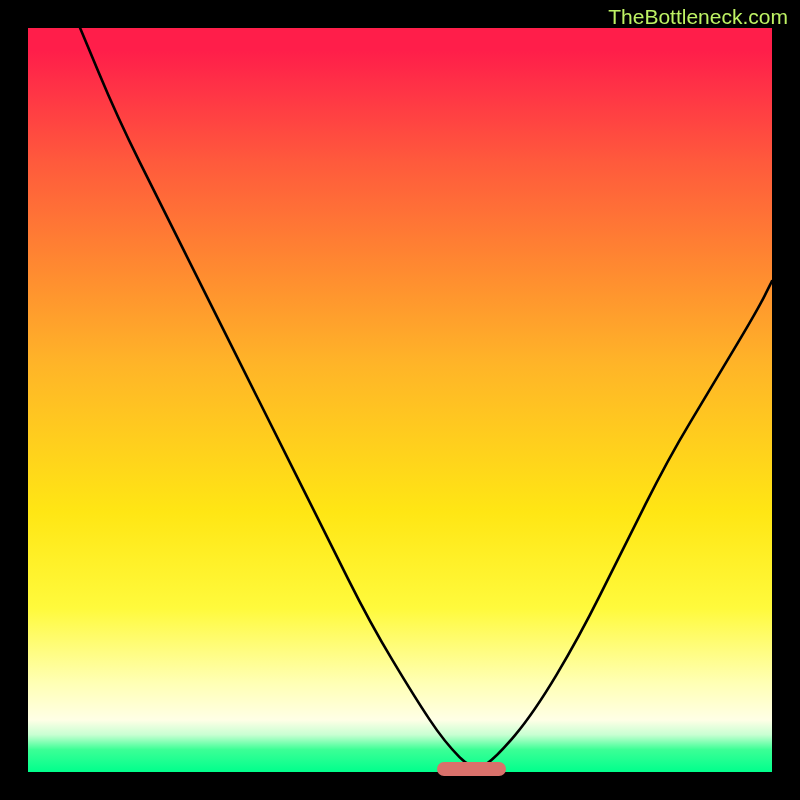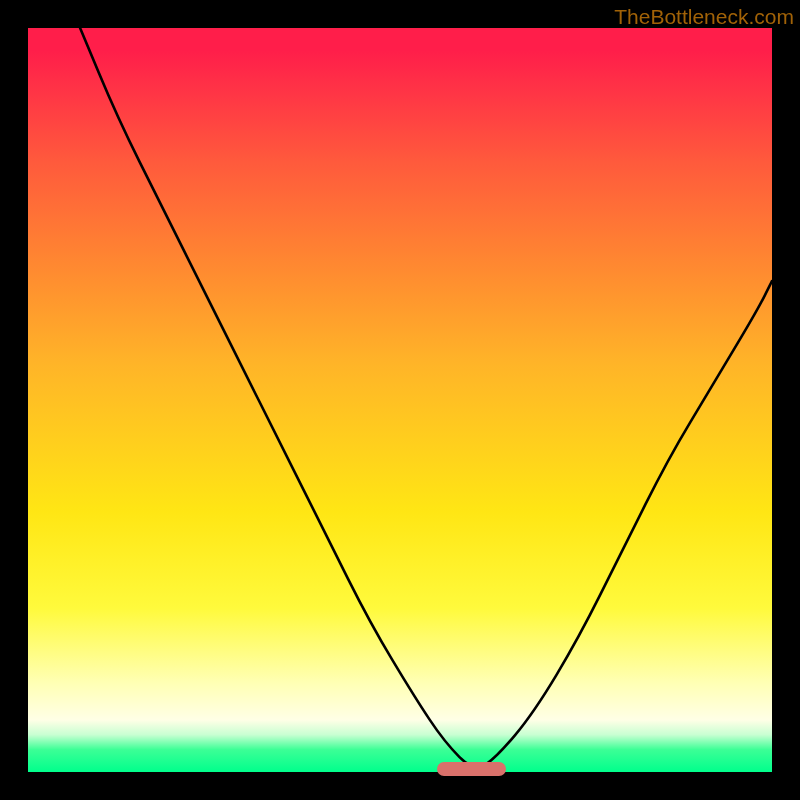--- a/index.html
+++ b/index.html
@@ -41,24 +41,24 @@
     pointer-events: none;
   }
   .marker {
     position: absolute;
     background: #d9716b;
     border-radius: 8px;
   }
   .watermark {
     position: absolute;
     top: 5px;
-    right: 6px;
+    right: 12px;
     font-size: 21px;
     font-weight: 500;
-    color: #a16207;
+    color: #bef264;
     letter-spacing: 0px;
   }
 </style>
 </head>
 <body>
 
 <div class="plot-area"></div>
 
 <svg class="curve-svg" viewBox="0 0 744 744" preserveAspectRatio="none">
   <path id="curve-path" fill="none" stroke="#000000" stroke-width="2.6" stroke-linecap="round" stroke-linejoin="round" d="M 52.1 0.0 Q 52.1 0.0 70.7 44.6 Q 89.3 89.3 111.6 133.9 Q 133.9 178.6 156.2 223.2 Q 178.6 267.8 193.4 297.6 Q 208.3 327.4 230.6 372.0 Q 253.0 416.6 275.3 461.3 Q 297.6 505.9 319.9 550.6 Q 342.2 595.2 364.6 632.4 Q 386.9 669.6 401.8 691.9 Q 416.6 714.2 431.5 729.1 Q 446.4 744.0 457.6 736.6 Q 468.7 729.1 487.3 706.8 Q 505.9 684.5 528.2 647.3 Q 550.6 610.1 572.9 565.4 Q 595.2 520.8 617.5 476.2 Q 639.8 431.5 662.2 394.3 Q 684.5 357.1 706.8 319.9 Q 729.1 282.7 736.6 267.8 T 744.0 253.0"></path>

